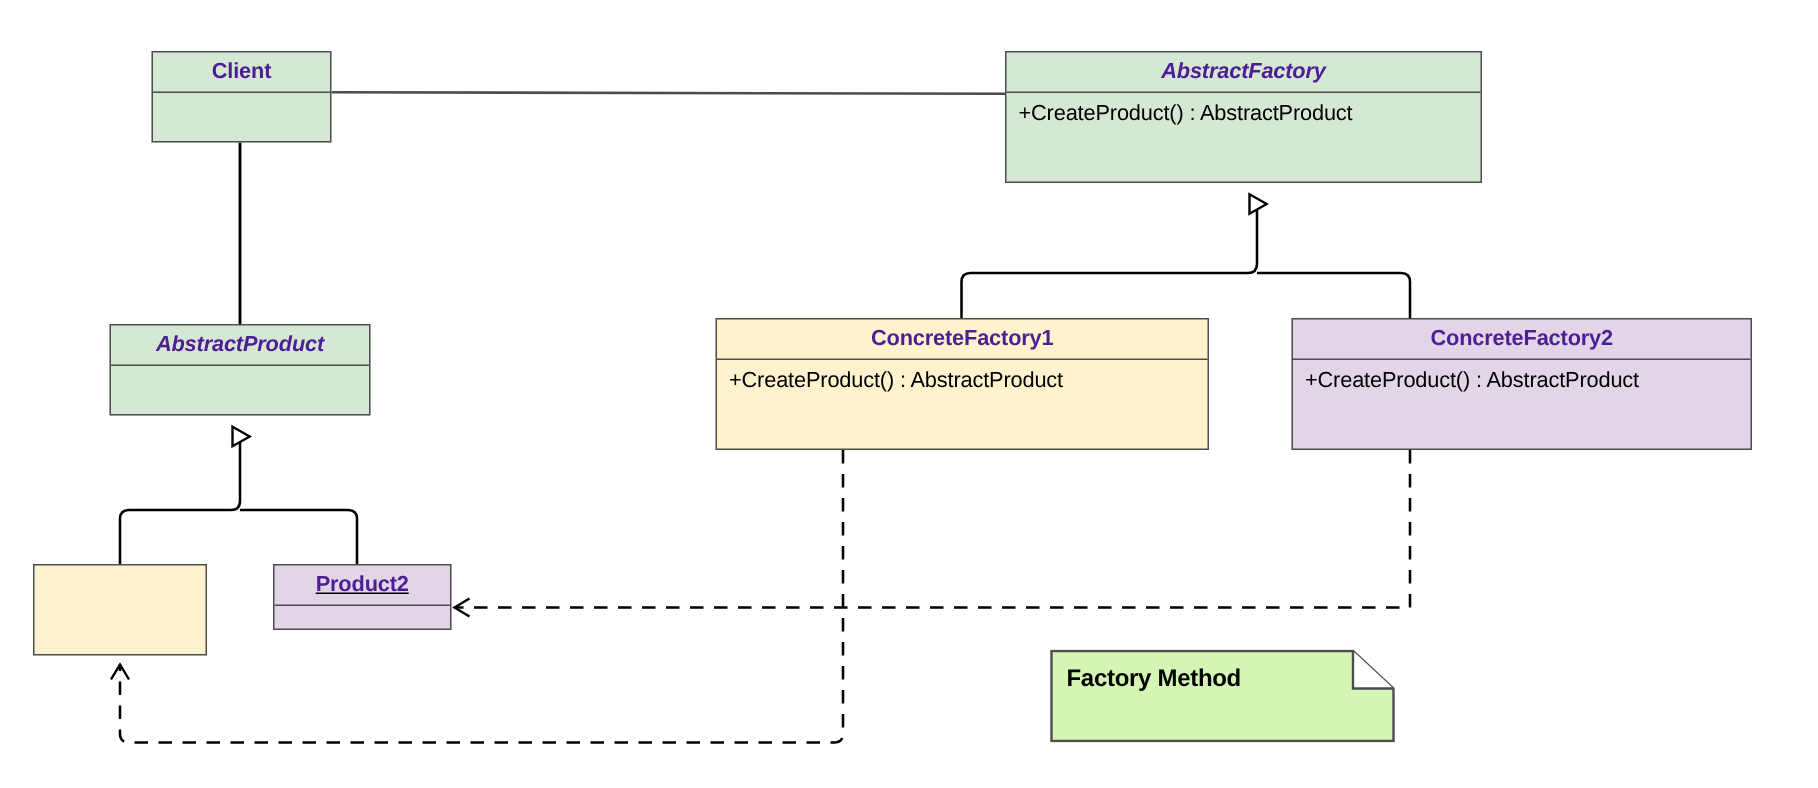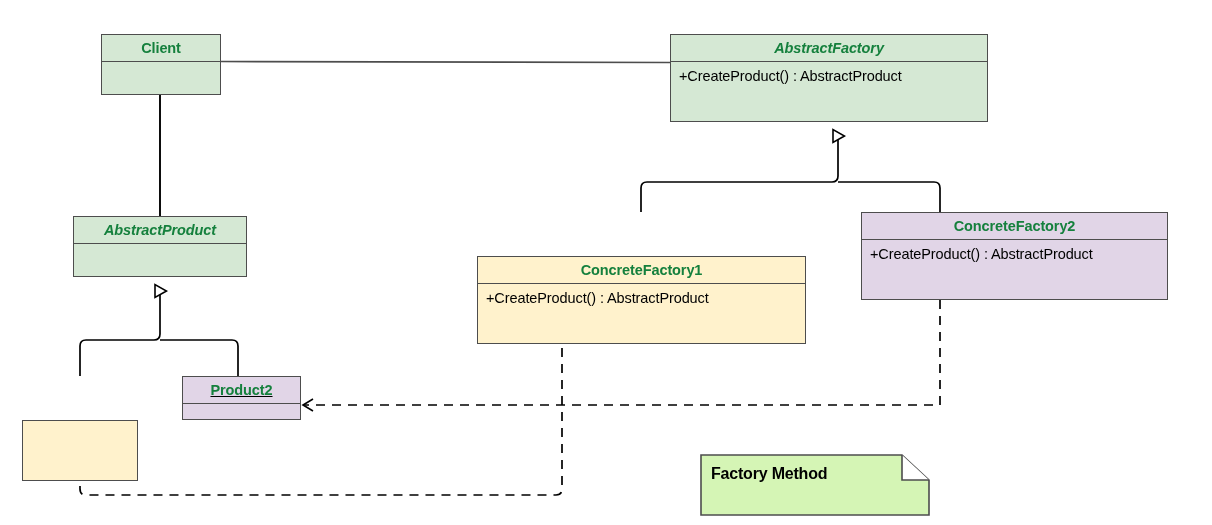--- a/index.html
+++ b/index.html
@@ -28,21 +28,21 @@
     box-sizing: border-box;
     border: 1.6px solid #4d4d4d;
     background: #d5e8d4;
     display: flex;
     flex-direction: column;
   }
   .uml-title {
     box-sizing: border-box;
     border-bottom: 1.6px solid #4d4d4d;
     text-align: center;
-    color: #15803d;
+    color: #4c1d95;
     font-weight: bold;
     font-size: 14.5px;
     line-height: 1;
     display: flex;
     align-items: center;
     justify-content: center;
     height: 27px;
     letter-spacing: -0.1px;
   }
   .uml-title.abstract {
@@ -55,37 +55,37 @@
     color: #000000;
     font-size: 14.5px;
     line-height: 1.15;
     letter-spacing: -0.1px;
   }
   .uml-members.empty {
     padding: 0;
   }
   
   .fill-green  { background: #d5e8d4; }
-  .fill-orange { background: #fff2cc; margin-top: 44px; }
+  .fill-orange { background: #fff2cc; }
   .fill-purple { background: #e1d5e7; }
 
   
   #client            { left: 101px; top: 34px;  width: 120px; height: 61px; }
   #abstract-factory  { left: 670px; top: 34px;  width: 318px; height: 88px; justify-content: space-between; }
   #abstract-product  { left: 73px;  top: 216px; width: 174px; height: 61px; }
   #concrete-factory1 { left: 477px; top: 212px; width: 329px; height: 88px; }
   #concrete-factory2 { left: 861px; top: 212px; width: 307px; height: 88px; }
   #product1          { left: 22px;  top: 376px; width: 116px; height: 61px; }
   #product2          { left: 182px; top: 376px; width: 119px; height: 44px; text-decoration: underline; }
 
   
   #note-factory-method {
     position: absolute;
     left: 700px;
-    top: 454px;
+    top: 433px;
     width: 230px;
     height: 62px;
   }
   #note-factory-method .note-label {
     position: absolute;
     left: 11px;
     top: 11px;
     font-weight: bold;
     font-size: 16px;
     color: #000000;

